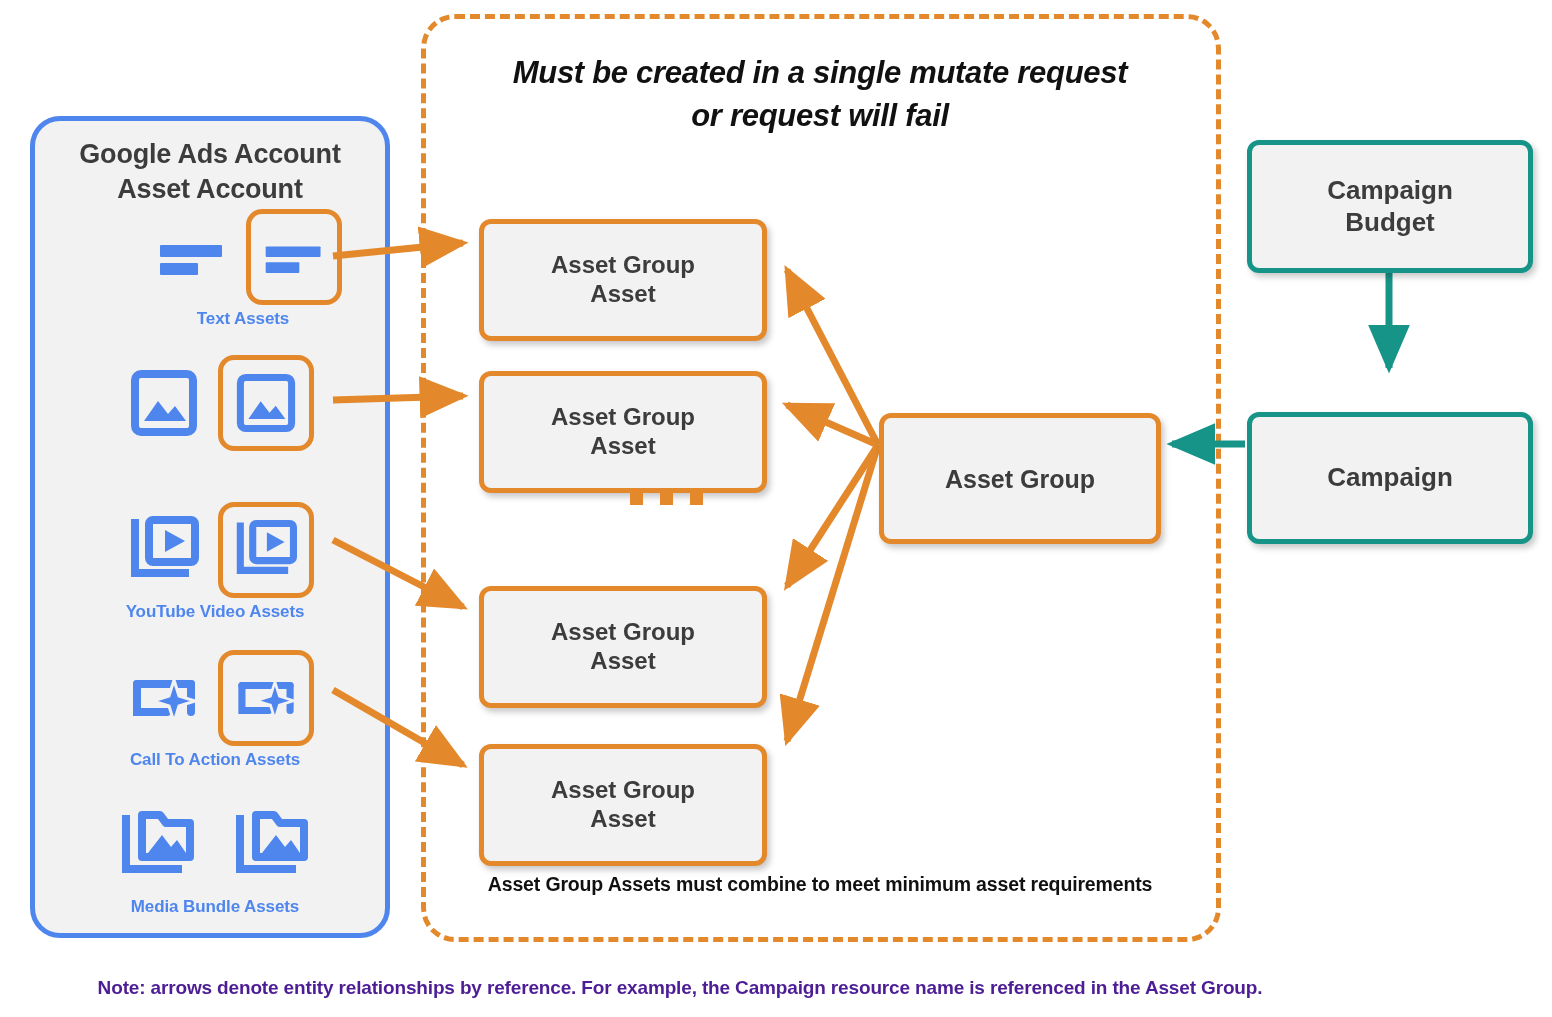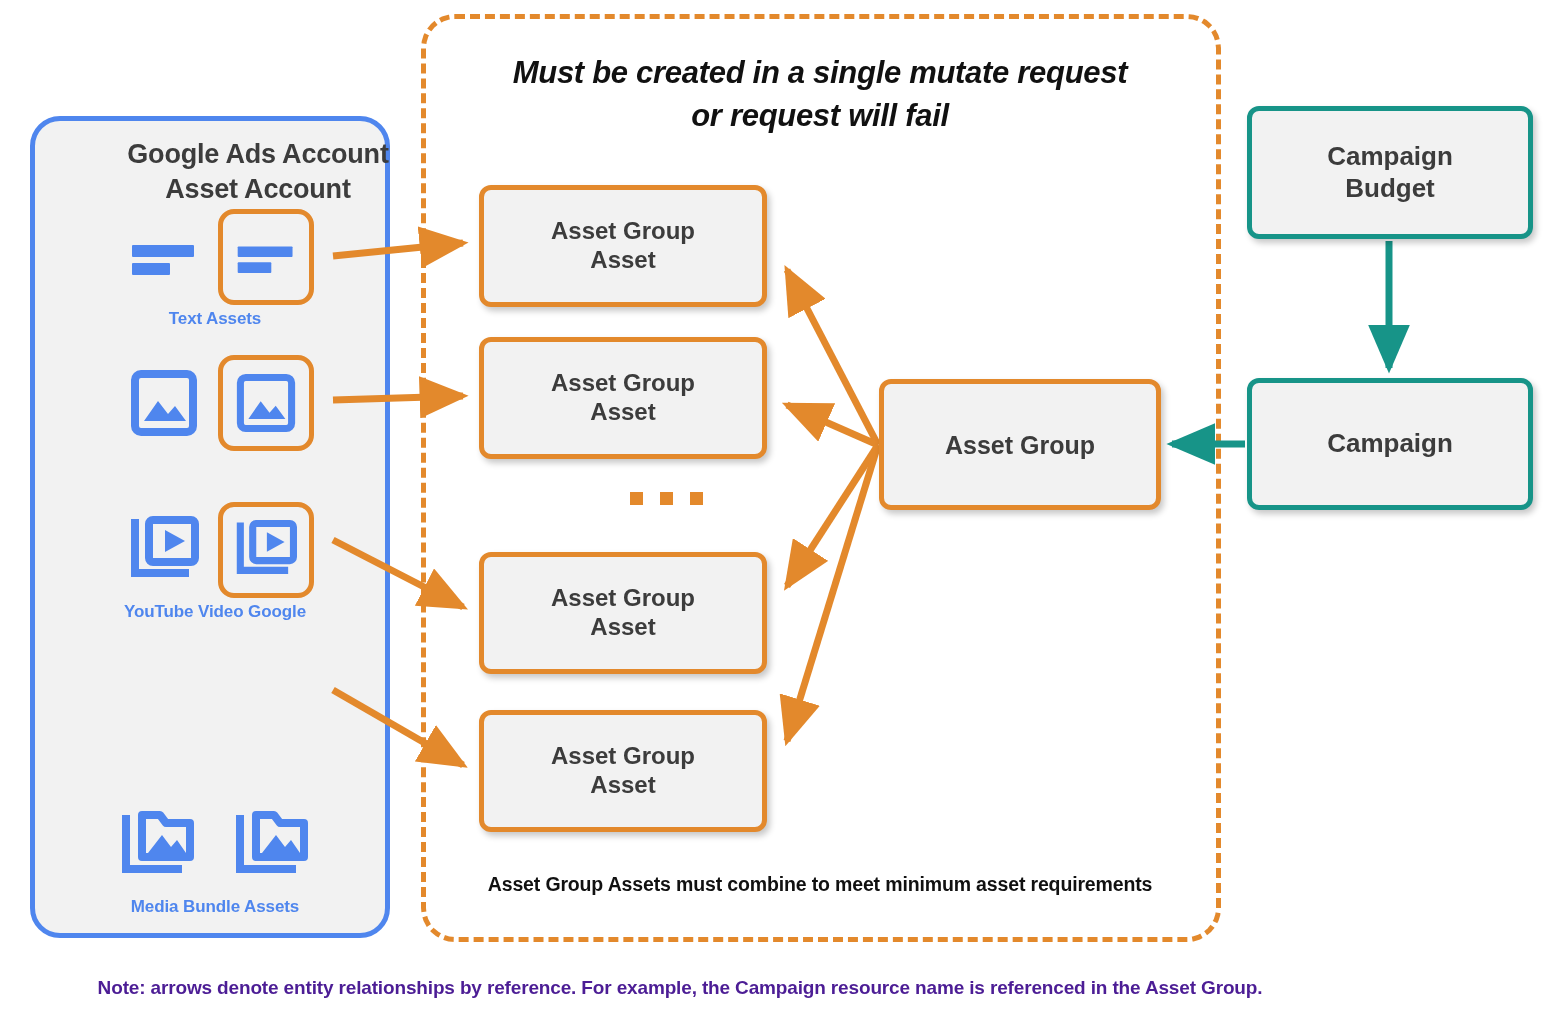--- a/index.html
+++ b/index.html
@@ -21,20 +21,21 @@
     background:#f2f2f2;
     display:flex;
     align-items:center;
     justify-content:center;
     text-align:center;
     color:#3c3c3c;
     font-weight:700;
     line-height:1.2;
     border-radius:12px;
     box-shadow:3px 4px 6px rgba(0,0,0,.22);
+    margin-top:34px;
   }
   .node.orange{border:5px solid #e3892c;}
   .node.teal{border:5px solid #179488;}
 
   
   #library{
     position:absolute;
     left:30px; top:116px;
     width:360px; height:822px;
     box-sizing:border-box;
@@ -45,21 +46,20 @@
   }
   #library-title{
     position:absolute;
     left:0; top:16px; width:100%;
     text-align:center;
     font-size:27px;
     font-weight:700;
     color:#3c3c3c;
     line-height:1.28;
     letter-spacing:-.2px;
-    padding-left:48px;
   }
   .asset-row{
     position:absolute;
     left:0; width:360px;
     text-align:center;
   }
   .icon-pair{
     position:relative;
     height:96px;
     display:flex;
@@ -175,21 +175,21 @@
 <body>
 
 <div id="stage">
 
   <div id="library">
     <div id="library-title">
       <div>Google Ads Account</div>
       <div>Asset Account</div>
     </div>
 
-    <div class="asset-row" style="top:88px;">
+    <div class="asset-row" style="top:88px;padding-left:28px;">
       <div class="icon-pair">
         <div class="icon-slot">
           <svg width="72" height="52" viewBox="0 0 72 52" aria-hidden="true">
             <rect x="4" y="14" width="62" height="12" rx="1" fill="#4f86ee"></rect>
             <rect x="4" y="32" width="38" height="12" rx="1" fill="#4f86ee"></rect>
           </svg>
         </div>
         <div class="icon-slot ringed">
           <svg width="64" height="46" viewBox="0 0 72 52" aria-hidden="true">
             <rect x="4" y="14" width="62" height="12" rx="1" fill="#4f86ee"></rect>
@@ -227,23 +227,42 @@
           </svg>
         </div>
         <div class="icon-slot ringed">
           <svg width="66" height="62" viewBox="0 0 74 70" aria-hidden="true">
             <path d="M8 8 L8 58 L58 58" fill="none" stroke="#4f86ee" stroke-width="8" stroke-linecap="square"></path>
             <rect x="22" y="5" width="46" height="42" rx="4" fill="none" stroke="#4f86ee" stroke-width="8"></rect>
             <path d="M38 15 L58 26 L38 37 Z" fill="#4f86ee"></path>
           </svg>
         </div>
       </div>
-      <div class="asset-label">YouTube Video  Google</div>
-    </div>
-
+      <div class="asset-label">YouTube Video  Assets</div>
+    </div>
+
+    <div class="asset-row" style="top:529px;">
+      <div class="icon-pair">
+        <div class="icon-slot">
+          <svg width="74" height="56" viewBox="0 0 74 56" aria-hidden="true">
+            <path d="M10 14 L10 42 L40 42 M64 14 L64 42" fill="none" stroke="#4f86ee" stroke-width="8" stroke-linecap="round"></path>
+            <path d="M10 14 L64 14" fill="none" stroke="#4f86ee" stroke-width="8" stroke-linecap="round"></path>
+            <path d="M47 10 L52 26 L68 31 L52 36 L47 52 L42 36 L26 31 L42 26 Z" fill="#4f86ee" stroke="#f2f2f2" stroke-width="3"></path>
+          </svg>
+        </div>
+        <div class="icon-slot ringed">
+          <svg width="66" height="50" viewBox="0 0 74 56" aria-hidden="true">
+            <path d="M10 14 L10 42 L40 42 M64 14 L64 42" fill="none" stroke="#4f86ee" stroke-width="8" stroke-linecap="round"></path>
+            <path d="M10 14 L64 14" fill="none" stroke="#4f86ee" stroke-width="8" stroke-linecap="round"></path>
+            <path d="M47 10 L52 26 L68 31 L52 36 L47 52 L42 36 L26 31 L42 26 Z" fill="#4f86ee" stroke="#f2f2f2" stroke-width="3"></path>
+          </svg>
+        </div>
+      </div>
+      <div class="asset-label">Call To Action Assets</div>
+    </div>
 
     <div class="asset-row" style="top:676px;">
       <div class="icon-pair" style="gap:18px;">
         <div class="icon-slot">
           <svg width="80" height="72" viewBox="0 0 80 72" aria-hidden="true">
             <path d="M8 10 L8 60 L60 60" fill="none" stroke="#4f86ee" stroke-width="8" stroke-linecap="square"></path>
             <path d="M24 6 L42 6 L48 14 L72 14 L72 48 L24 48 Z" fill="none" stroke="#4f86ee" stroke-width="8" stroke-linejoin="round"></path>
             <path d="M30 44 L44 26 L53 38 L59 31 L68 44 Z" fill="#4f86ee"></path>
           </svg>
         </div>

